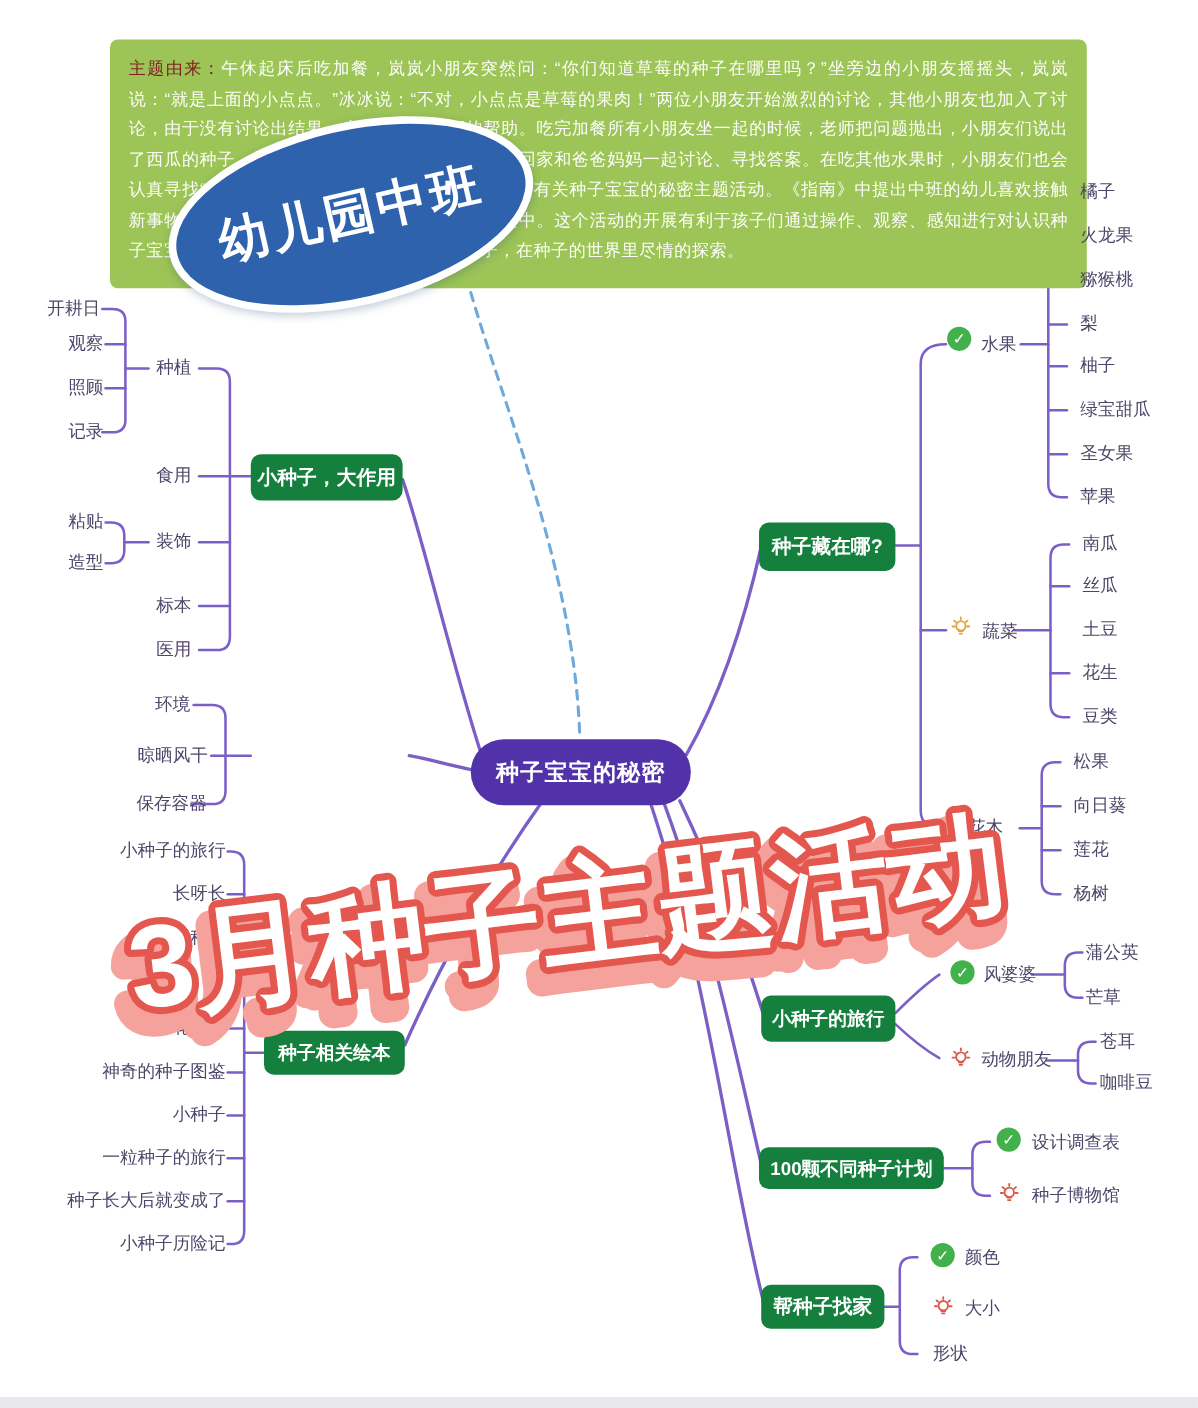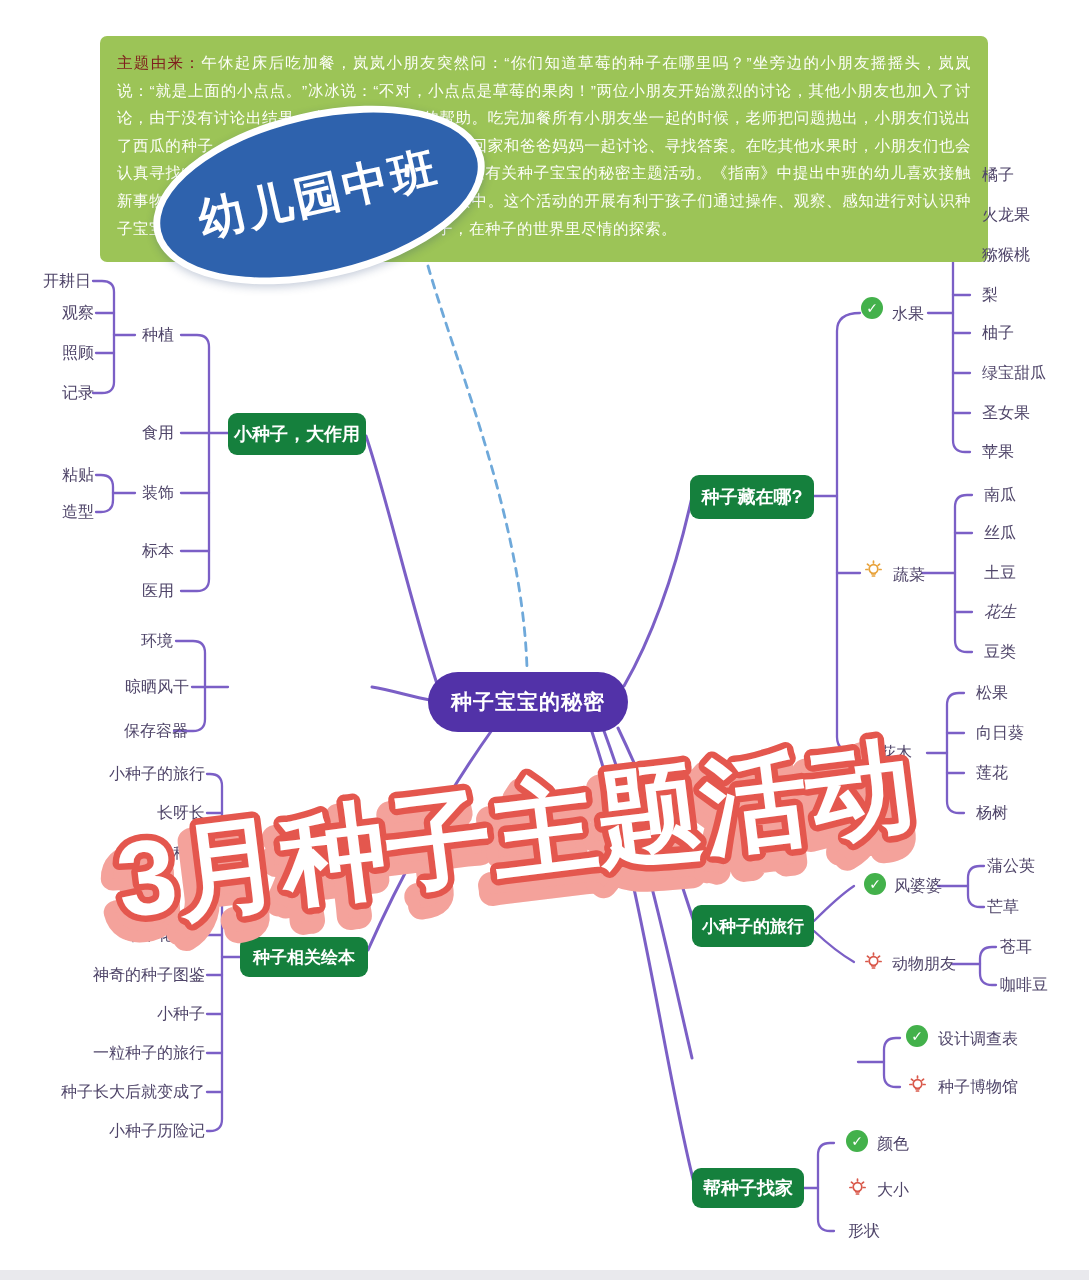--- a/index.html
+++ b/index.html
@@ -192,41 +192,42 @@
   <span class="lf al" style="left:982px;top:413px;">圣女果</span>
   <span class="lf al" style="left:982px;top:452px;">苹果</span>
 
   <svg class="bulb by" style="left:863px;top:559px;" viewBox="0 0 21 21">
       <use href="#bulb-shape"></use>
     </svg>
   <span class="lf al" style="left:893px;top:575px;">蔬菜</span>
   <span class="lf al" style="left:984px;top:495px;">南瓜</span>
   <span class="lf al" style="left:984px;top:533px;">丝瓜</span>
   <span class="lf al" style="left:984px;top:550px;margin-top:23px;">土豆</span>
-  <span class="lf al" style="left:984px;top:612px;font-style:italic;">花生</span>
+  <span class="lf al" style="left:984px;top:612px;">花生</span>
   <span class="lf al" style="left:984px;top:652px;">豆类</span>
 
   <span class="lf ac" style="left:896px;top:753px;">花木</span>
   <span class="lf al" style="left:976px;top:693px;">松果</span>
   <span class="lf al" style="left:976px;top:733px;">向日葵</span>
   <span class="lf al" style="left:976px;top:773px;">莲花</span>
   <span class="lf al" style="left:976px;top:813px;">杨树</span>
 
   <div class="gbox" style="left:692px;top:905px;width:122px;height:42px;font-size:17px;">小种子的旅行</div>
   <span class="ic-check" style="left:864px;top:873px;"></span>
   <span class="lf al" style="left:894px;top:886px;">风婆婆</span>
   <span class="lf al" style="left:987px;top:866px;">蒲公英</span>
   <span class="lf al" style="left:987px;top:907px;">芒草</span>
   <svg class="bulb br" style="left:863px;top:951px;" viewBox="0 0 21 21">
       <use href="#bulb-shape"></use>
     </svg>
   <span class="lf al" style="left:892px;top:964px;">动物朋友</span>
   <span class="lf al" style="left:1000px;top:947px;">苍耳</span>
   <span class="lf al" style="left:1000px;top:985px;">咖啡豆</span>
 
+  <div class="gbox" style="left:690px;top:1043px;width:168px;height:38px;font-size:17px;">100颗不同种子计划</div>
   <span class="ic-check" style="left:906px;top:1025px;"></span>
   <span class="lf al" style="left:938px;top:1039px;">设计调查表</span>
   <svg class="bulb br" style="left:907px;top:1074px;" viewBox="0 0 21 21">
       <use href="#bulb-shape"></use>
     </svg>
   <span class="lf al" style="left:938px;top:1087px;">种子博物馆</span>
 
   <div class="gbox" style="left:692px;top:1168px;width:112px;height:40px;font-size:18px;">帮种子找家</div>
   <span class="ic-check" style="left:846px;top:1130px;"></span>
   <span class="lf al" style="left:877px;top:1144px;">颜色</span>

